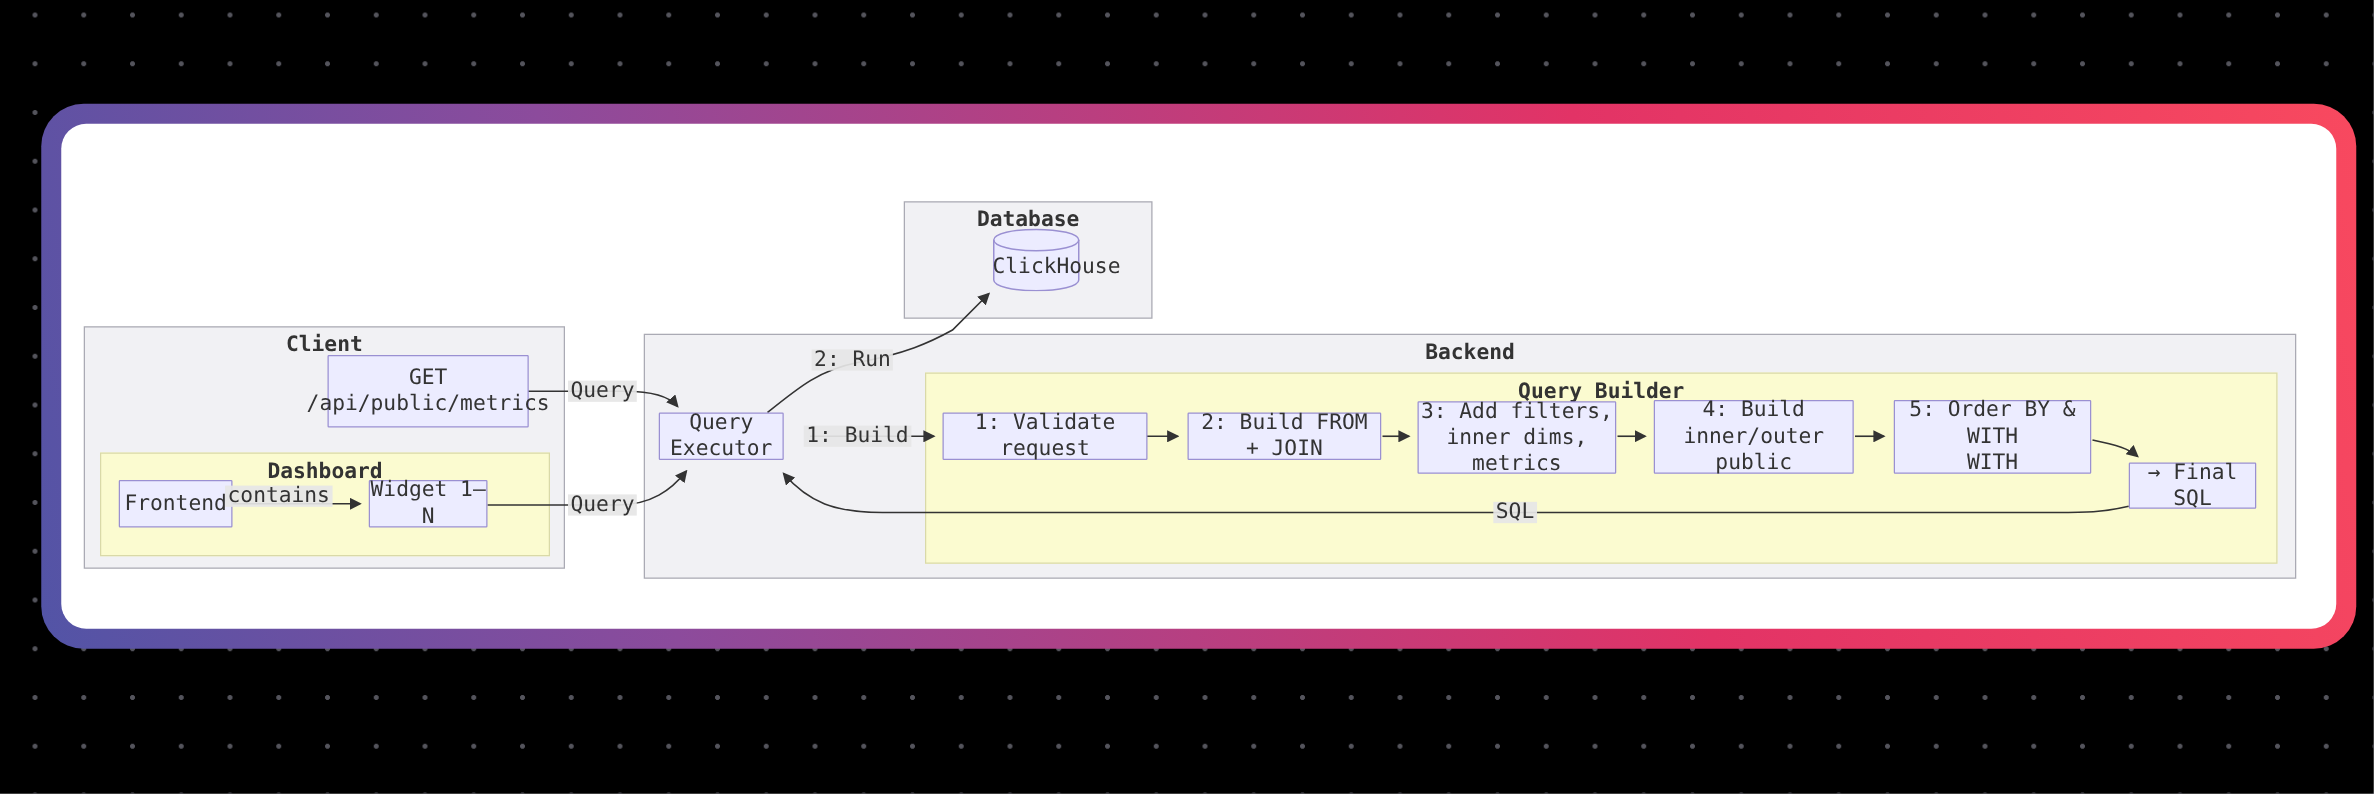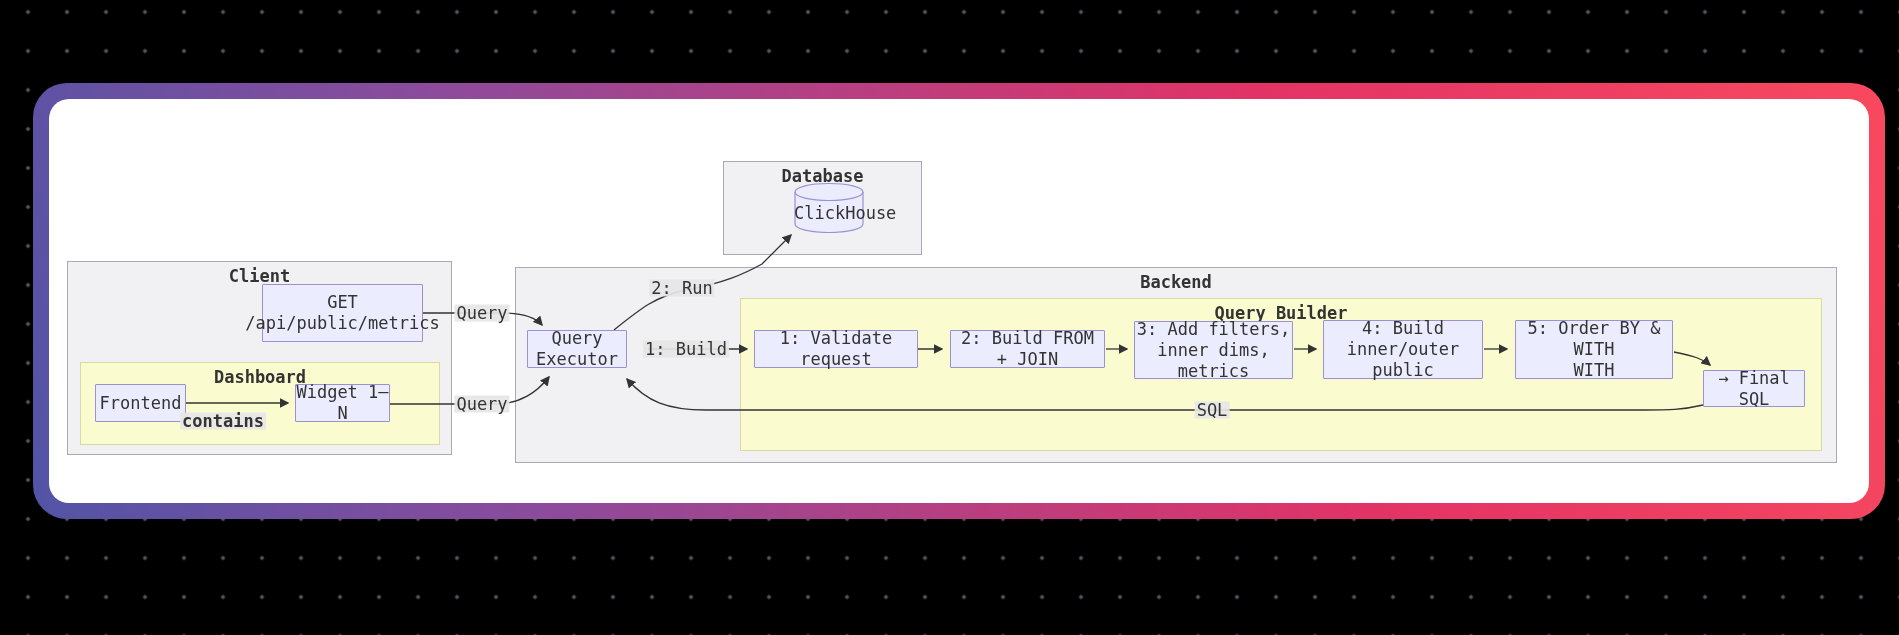--- a/index.html
+++ b/index.html
@@ -130,18 +130,18 @@
     <div>5: Order BY &amp; WITH</div>
     <div>WITH</div>
   </div>
 
   <div class="node" style="left:1703px;top:370px;width:102px;height:37px;">
     <div>→ Final SQL</div>
   </div>
 
   <div class="edge-label" style="left:482px;top:313px;">Query</div>
   <div class="edge-label" style="left:482px;top:404px;">Query</div>
-  <div class="edge-label" style="left:223px;top:421px;font-weight:bold;">contains</div>
+  <div class="edge-label" style="left:223px;top:397px;">contains</div>
   <div class="edge-label" style="left:686px;top:349px;">1: Build</div>
   <div class="edge-label" style="left:682px;top:288px;">2: Run</div>
   <div class="edge-label" style="left:1212px;top:410px;">SQL</div>
 
 </div>
 
 </body></html>

